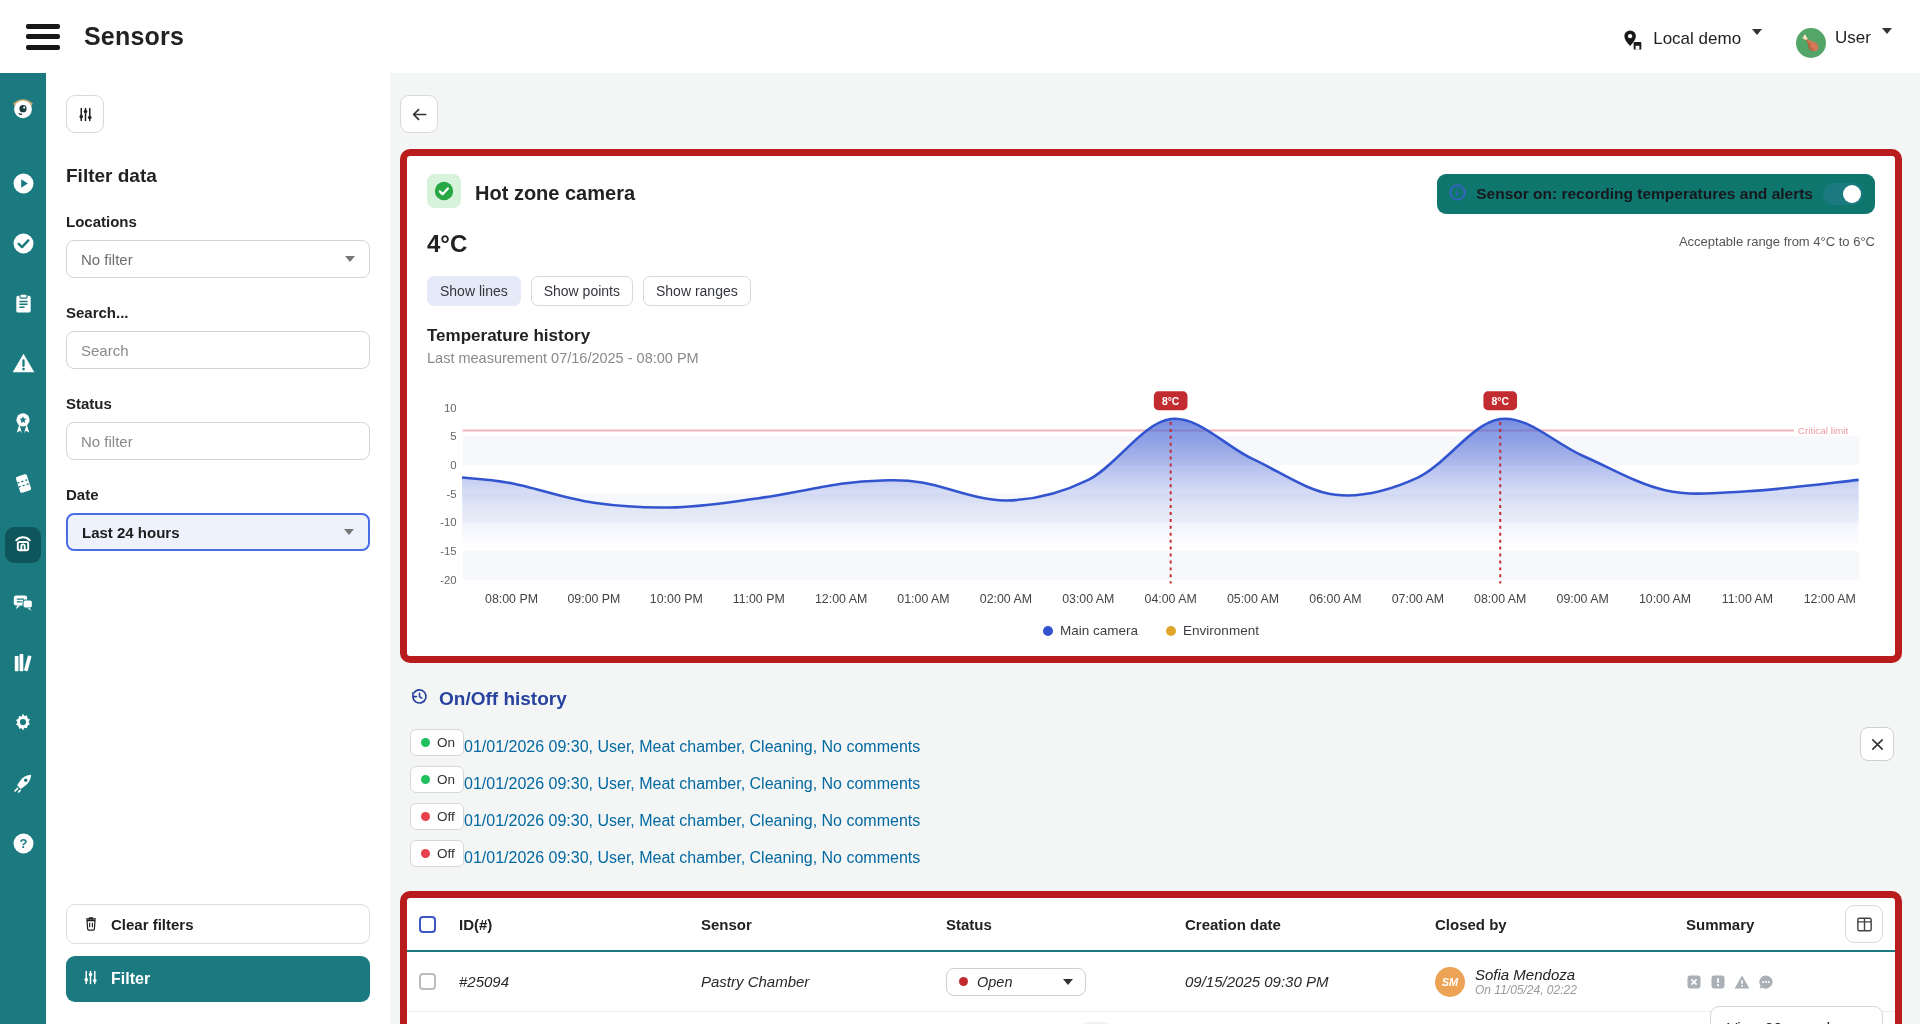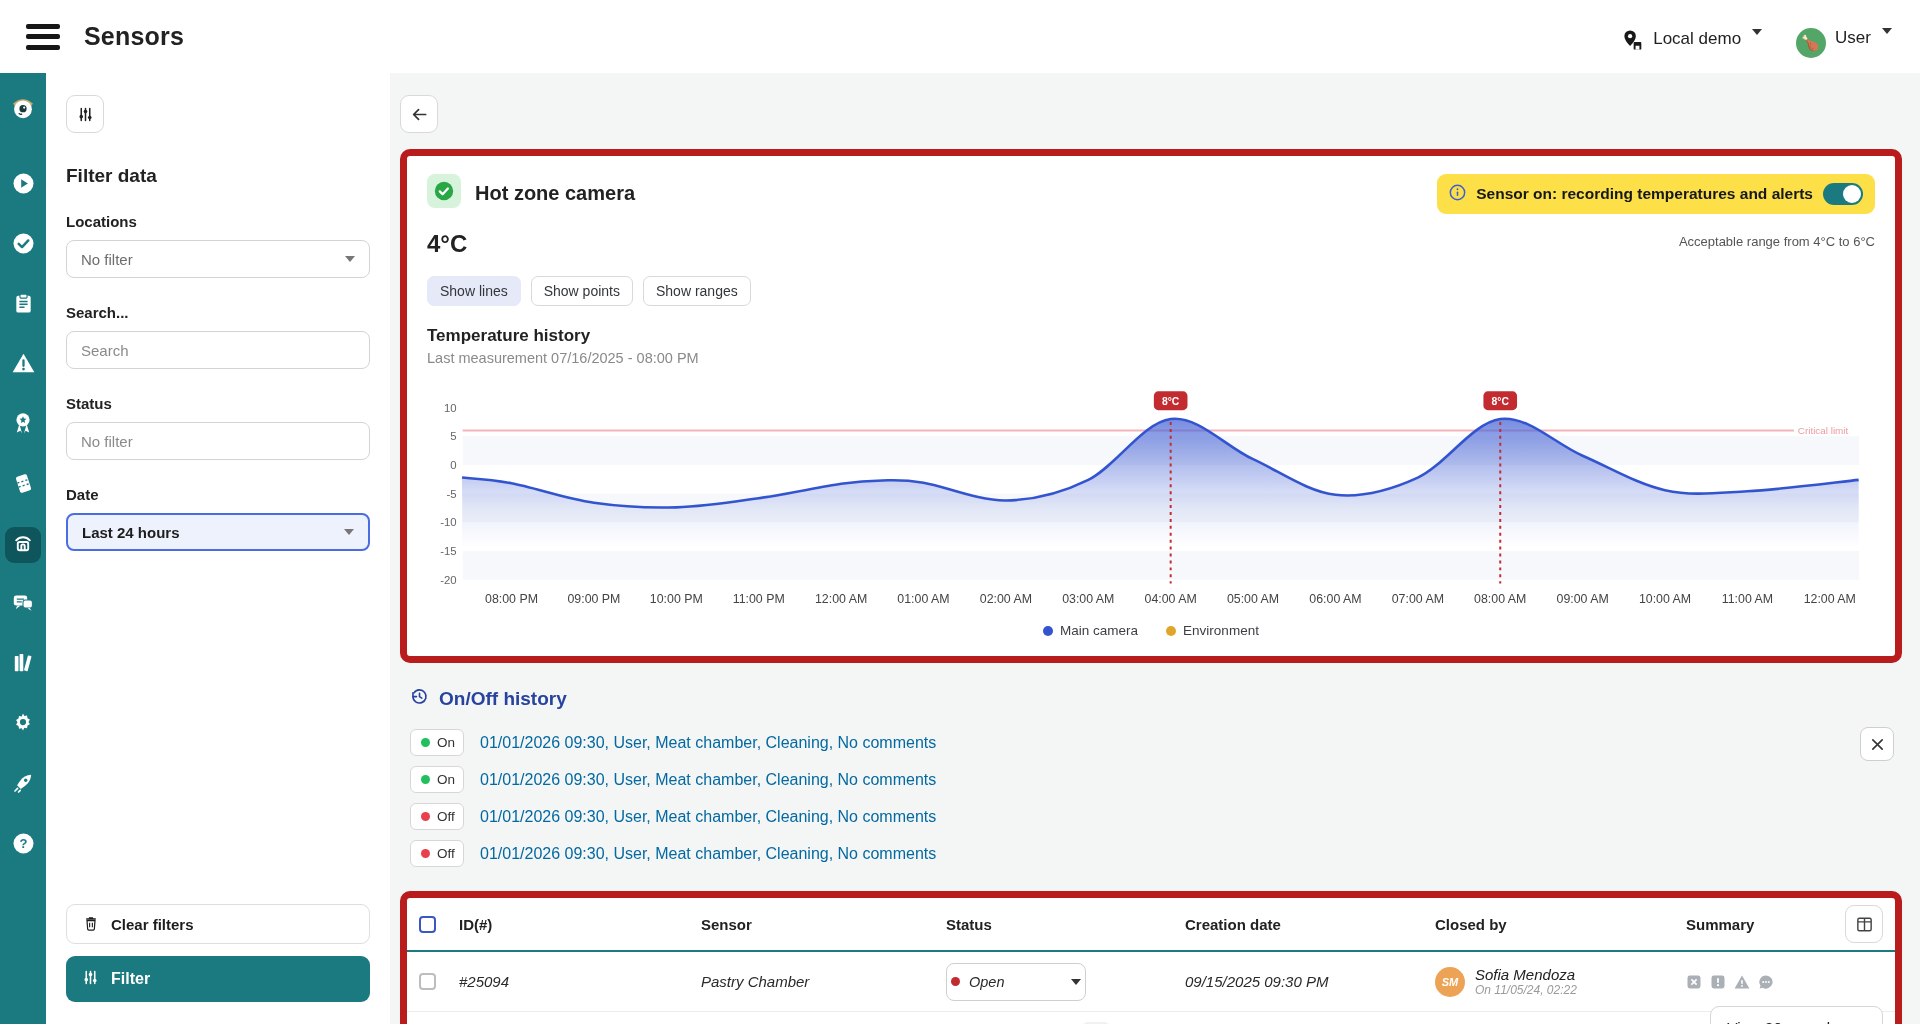--- a/index.html
+++ b/index.html
@@ -44,54 +44,54 @@
   .back-btn { width:38px; height:38px; background:#fff; border:1px solid #d9d9d9; border-radius:9px; display:flex; align-items:center; justify-content:center; cursor:pointer; margin-bottom:16px; }
 
   .card { background:#fff; border:7px solid #b91c1c; border-radius:10px; }
   .sensor-card { padding:18px 20px 12px; }
   .sc-header { display:flex; align-items:flex-start; }
   .sc-left { flex:1; }
   .sc-title-row { display:flex; align-items:center; gap:14px; }
   .sc-title { font-size:20px; font-weight:bold; }
   .sc-temp { font-size:24px; font-weight:bold; margin:18px 0 18px; }
   .sc-right { display:flex; flex-direction:column; align-items:flex-end; }
-  .sensor-pill { background:#fde047; border-radius:9px; padding:9px 12px; display:flex; align-items:center; gap:10px; }
+  .sensor-pill { background:#0f766e; border-radius:9px; padding:9px 12px; display:flex; align-items:center; gap:10px; }
   .sensor-pill .pill-label { font-size:15.5px; font-weight:bold; color:#16181d; }
   .toggle { width:40px; height:22px; border-radius:11px; background:#1b7a80; position:relative; cursor:pointer; flex-shrink:0; }
   .toggle .knob { position:absolute; top:2px; right:2px; width:18px; height:18px; border-radius:50%; background:#fff; }
   .range-note { font-size:13px; color:#555; margin-top:20px; }
   .view-btns { display:flex; gap:10px; }
   .view-btn { height:30px; padding:0 12px; border-radius:7px; border:1px solid #d9d9d9; background:#fff; font-size:14px; color:#33363b; display:flex; align-items:center; cursor:pointer; font-family:inherit; }
   .view-btn.active { background:#e6e9f7; border-color:#e6e9f7; }
   .chart-title { font-size:17px; font-weight:bold; margin-top:20px; }
   .chart-subtitle { font-size:14.5px; color:#8a8a8a; margin:4px 0 2px; }
   .chart-legend { display:flex; justify-content:center; gap:28px; padding:2px 0 6px; }
   .legend-item { display:flex; align-items:center; gap:7px; font-size:13.5px; color:#3c3f44; cursor:pointer; }
   .legend-dot { width:10px; height:10px; border-radius:50%; }
 
   
   .history { margin-top:24px; position:relative; padding:0 10px; }
   .history-title { display:flex; align-items:center; gap:10px; font-size:19px; font-weight:bold; color:#27439f; }
   .history-rows { margin-top:18px; display:flex; flex-direction:column; gap:10px; }
-  .h-row { display:flex; align-items:center; gap:16px; height:27px; }
+  .h-row { display:flex; align-items:flex-end; height:27px; }
   .h-badge { display:inline-flex; align-items:center; gap:7px; border:1px solid #d7d7d7; border-radius:6px; background:#fff; padding:0 10px; height:27px; font-size:13.5px; color:#333; width:54px; }
   .h-dot { width:9px; height:9px; border-radius:50%; flex-shrink:0; }
   .h-text { font-size:16px; font-weight:normal; color:#0369a1; }
   .history-close { position:absolute; right:8px; top:40px; width:34px; height:34px; background:#fff; border:1px solid #cfcfcf; border-radius:8px; display:flex; align-items:center; justify-content:center; cursor:pointer; }
 
   
   .table-card { margin-top:24px; }
   .tgrid { display:grid; grid-template-columns:40px 242px 245px 239px 250px 251px 1fr; align-items:center; padding:0 12px; }
   .t-head { height:54px; border-bottom:2px solid #1b7a80; font-size:15px; font-weight:bold; color:#222; }
   .t-row { height:60px; border-bottom:1px solid #ececec; font-size:15px; color:#2a2a2a;font-style:italic; }
   .cb { width:17px; height:17px; border-radius:4px; background:#fff; cursor:pointer; }
   .cb.head { border:2px solid #3a57c4; }
   .cb.row { border:2px solid #bdbdbd; }
   .head-last { display:flex; align-items:center; justify-content:space-between; }
-  .status-select { width:140px; height:38px; border:1px solid #cfcfcf; border-radius:8px; background:#fff; display:flex; align-items:center; gap:9px; padding:0 4px; cursor:pointer; font-size:14.5px; }
+  .status-select { width:140px; height:28px; border:1px solid #cfcfcf; border-radius:8px; background:#fff; display:flex; align-items:center; gap:9px; padding:0 12px; cursor:pointer; font-size:14.5px; }
   .status-dot { width:9px; height:9px; border-radius:50%; background:#c22b30; }
   .status-select .caret { border-top-color:#333; margin-left:auto; }
   .closedby { display:flex; align-items:center; gap:10px; }
   .sm-avatar { width:30px; height:30px; border-radius:50%; background:#eda355; color:#fff; font-size:11px; font-weight:bold; display:flex; align-items:center; justify-content:center; flex-shrink:0; }
   .cb-name { font-size:15px; color:#222; line-height:1.15; }
   .cb-date { font-size:12px; color:#9a9a9a; }
   .summary-icons { display:flex; gap:8px; align-items:center; }
   .t-footer { height:56px; display:flex; align-items:center; padding:0 12px; font-size:15px; color:#222; }
   .page-btn { width:30px; height:36px; background:#f1f1f1; border-radius:7px; border:none; font-size:15px; color:#222; cursor:pointer; font-family:inherit; }
   .footer-mid { flex:1; display:flex; justify-content:center; }

